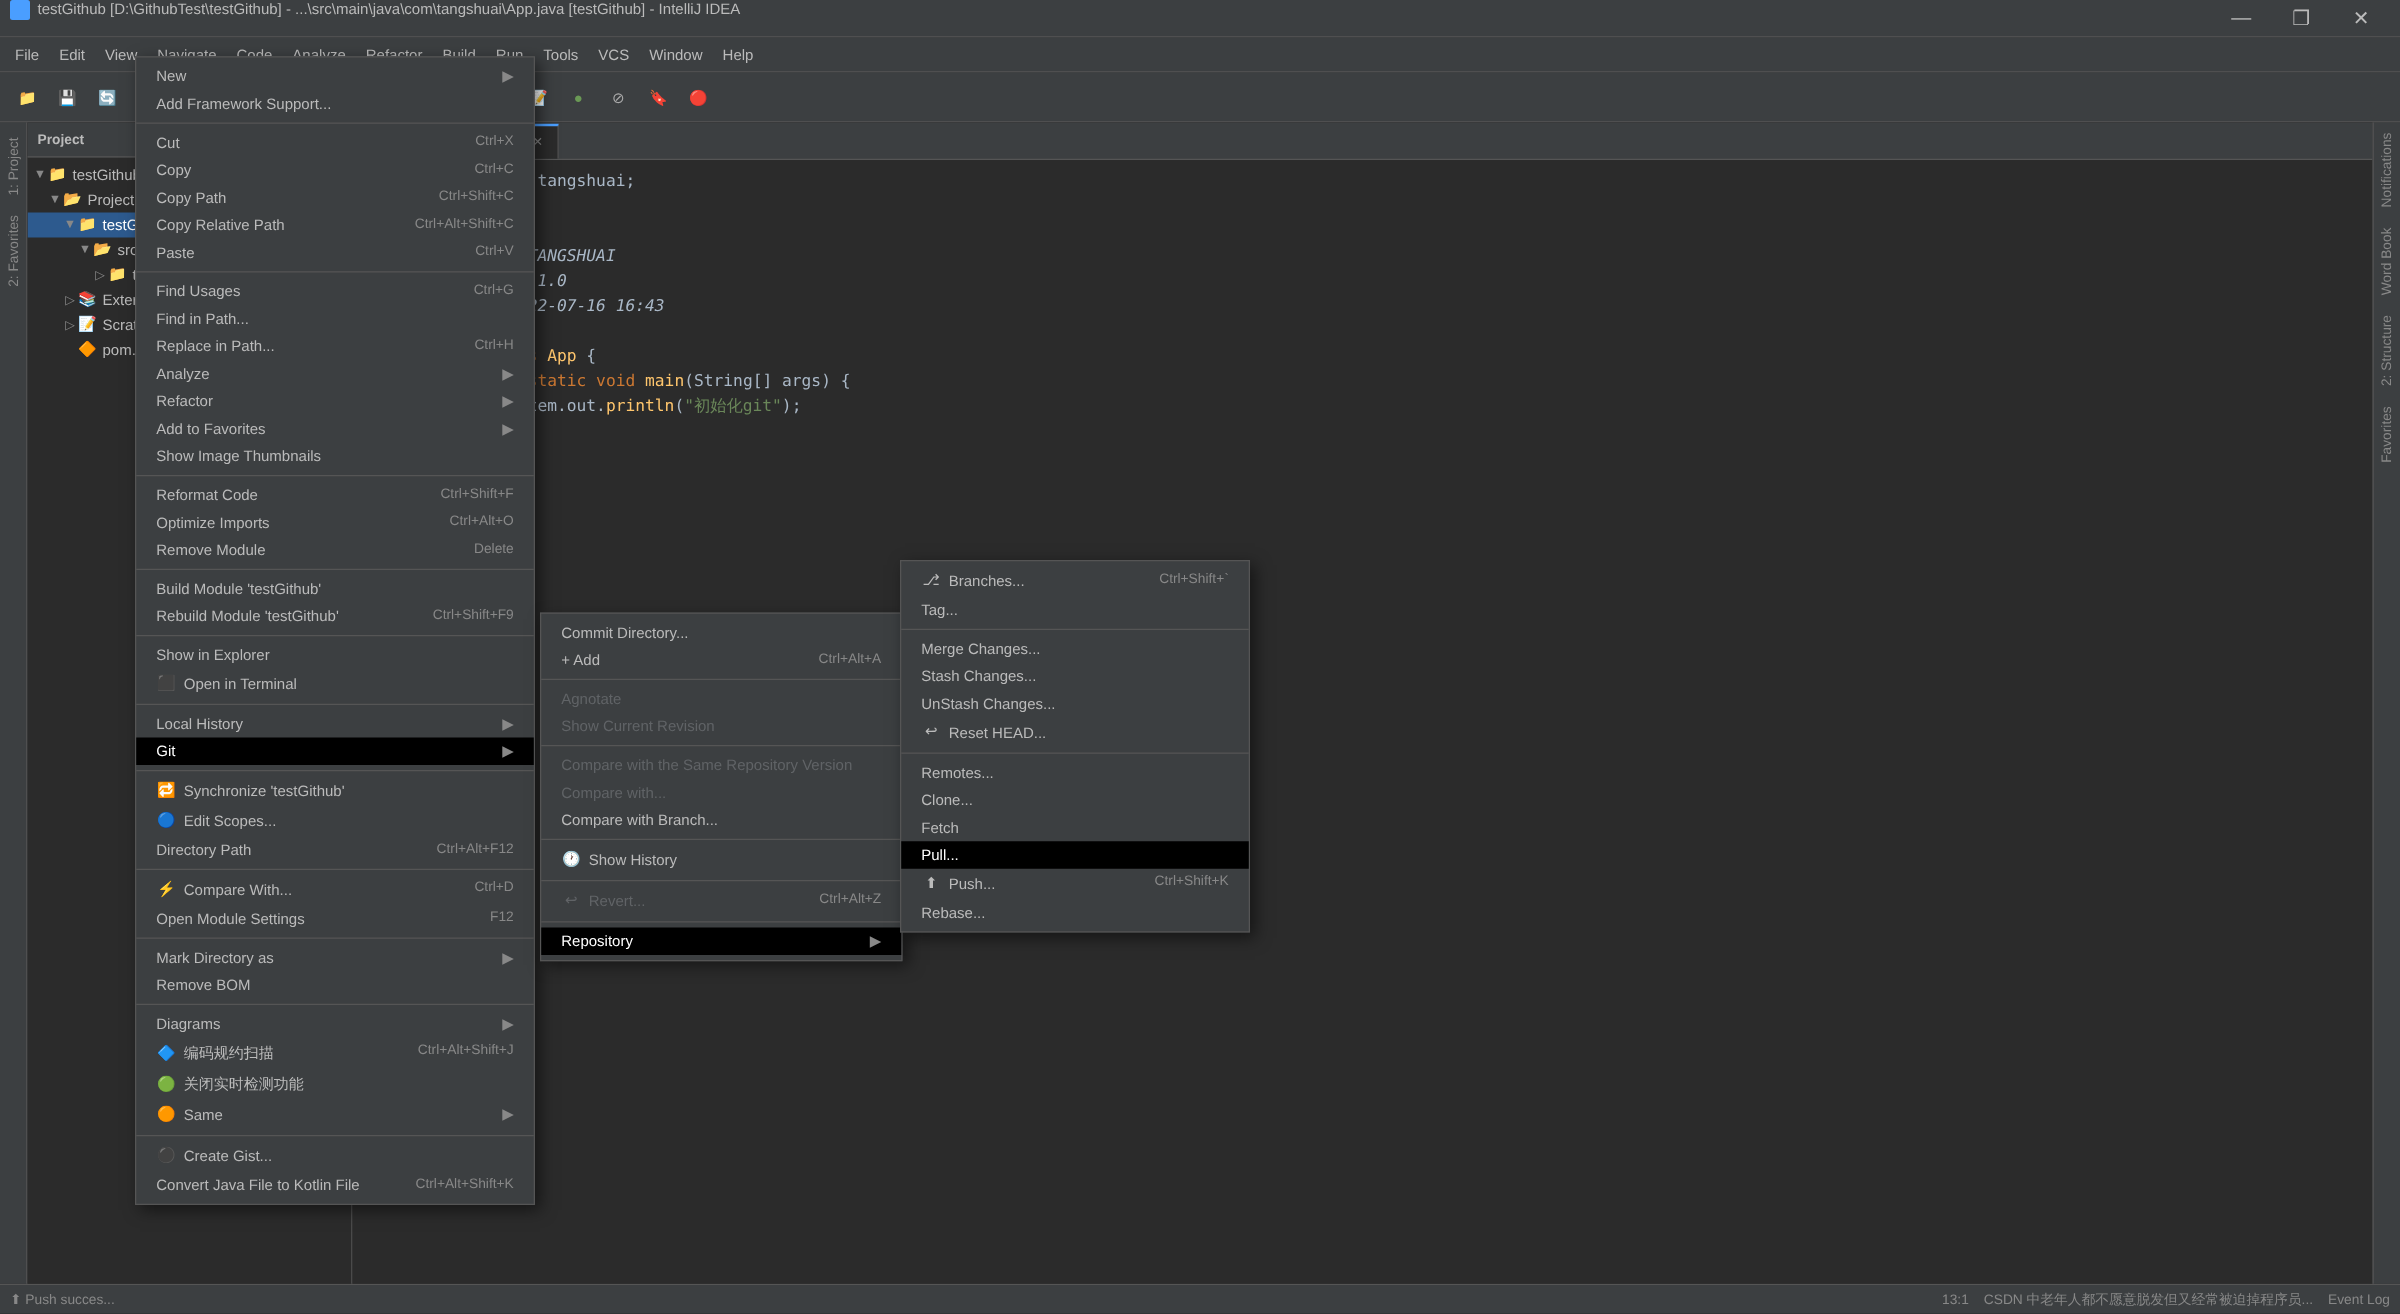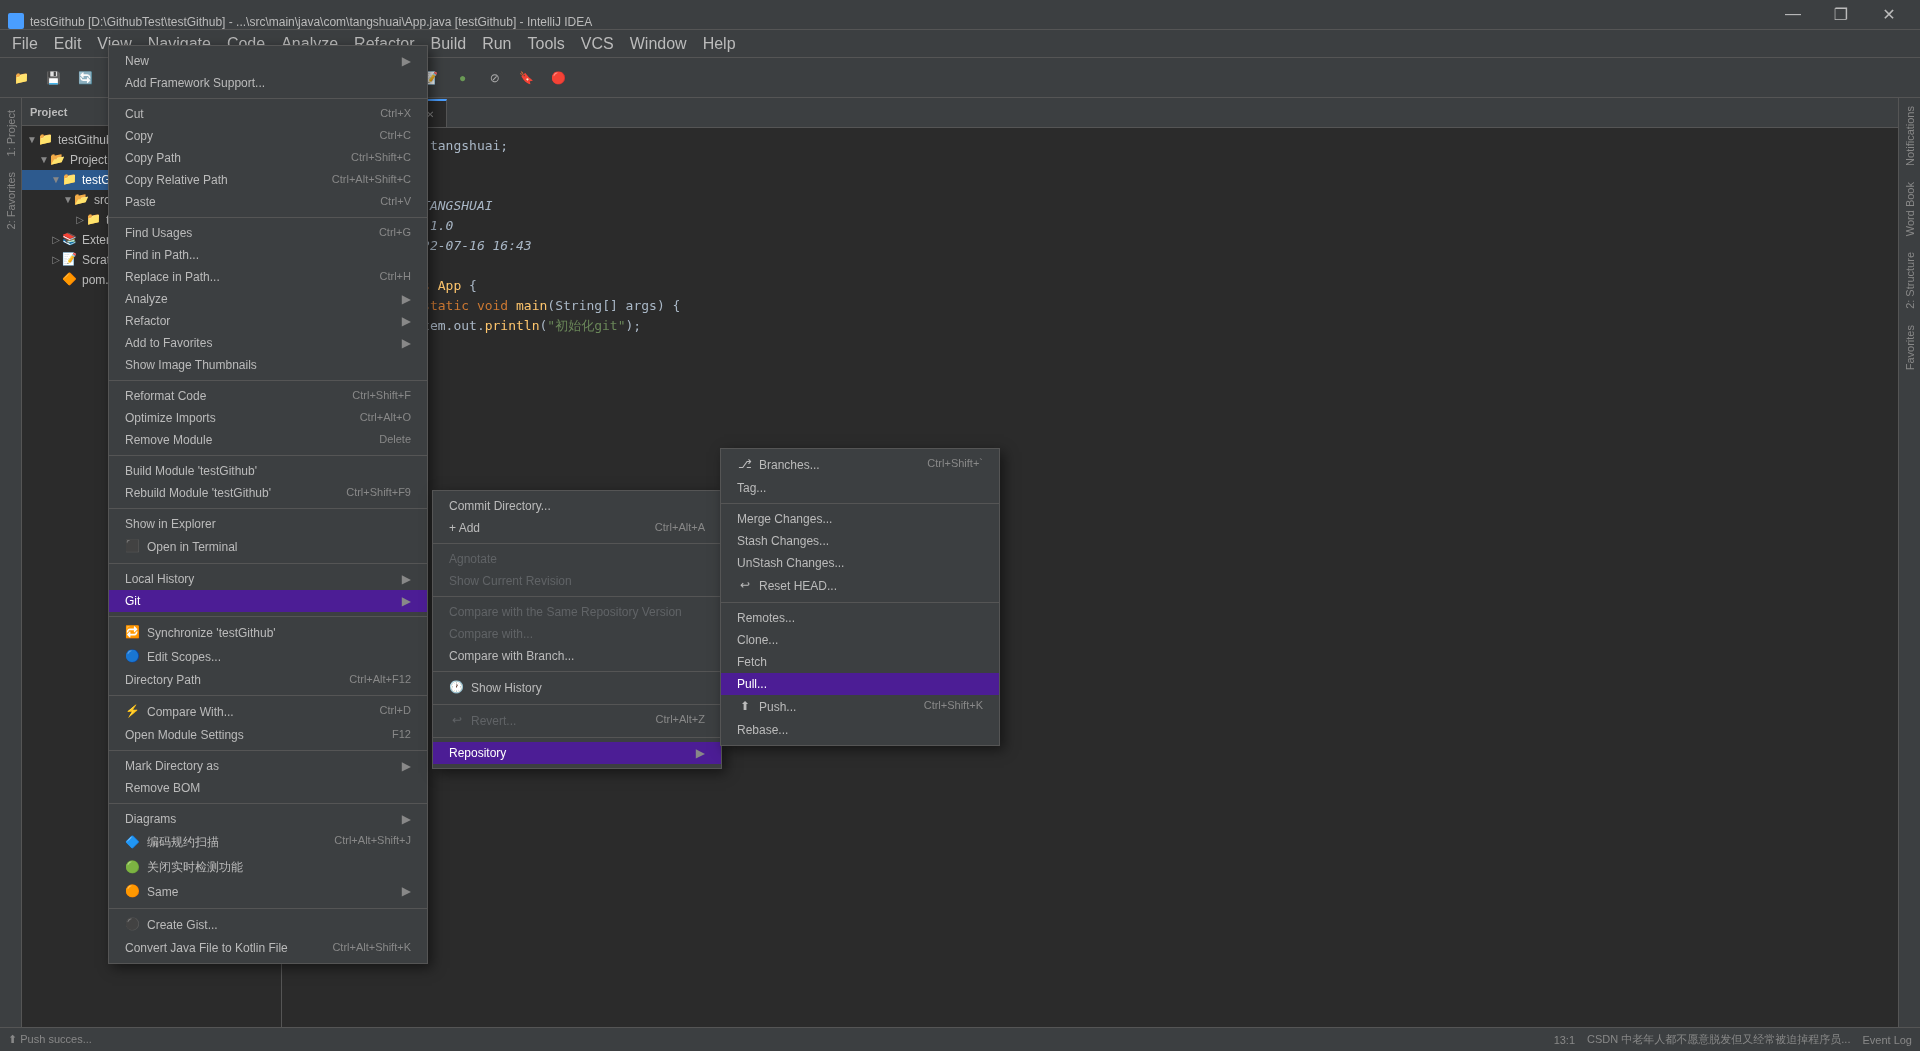--- a/index.html
+++ b/index.html
@@ -12,21 +12,21 @@
       color: #bbbbbb;
       overflow: hidden;
       position: relative;
     }
 
     
     .title-bar {
       height: 30px;
       background: #3c3f41;
       display: flex;
-      align-items: flex-end;
+      align-items: flex-start;
       padding: 0 8px;
       border-bottom: 1px solid #555;
     }
     .title-bar-icon {
       width: 16px;
       height: 16px;
       margin-right: 6px;
       background: #4a9eff;
       border-radius: 2px;
       display: inline-block;
@@ -57,21 +57,21 @@
       background: #3c3f41;
       display: flex;
       align-items: center;
       padding: 0 4px;
       border-bottom: 1px solid #555;
     }
     .menu-item {
       padding: 3px 8px;
       color: #bbbbbb;
       cursor: pointer;
-      font-size: 16px;
+      font-size: 12px;
     }
 
     
     .toolbar {
       height: 40px;
       background: #3c3f41;
       display: flex;
       align-items: center;
       padding: 0 8px;
       gap: 4px;
@@ -239,21 +239,21 @@
     }
     .ctx-item {
       display: flex;
       padding: 4px 16px;
       cursor: pointer;
       color: #bbbbbb;
       font-size: 12px;
       white-space: nowrap;
       justify-content: space-between;
     }
-    .ctx-item.highlighted { background: #4c1d95; color: #fff; }
+    .ctx-item.highlighted { background: #000000; color: #fff; }
     .ctx-item.disabled { color: #606366; cursor: default; padding-left: 16px; }
     .ctx-item .shortcut {
       color: #888;
       font-size: 11px;
       margin-left: 24px;
     }
     .ctx-item .arrow { color: #888; margin-left: 8px; }
     .ctx-item-left { display: flex; align-items: center; gap: 6px; }
     .ctx-separator {
       height: 1px;

